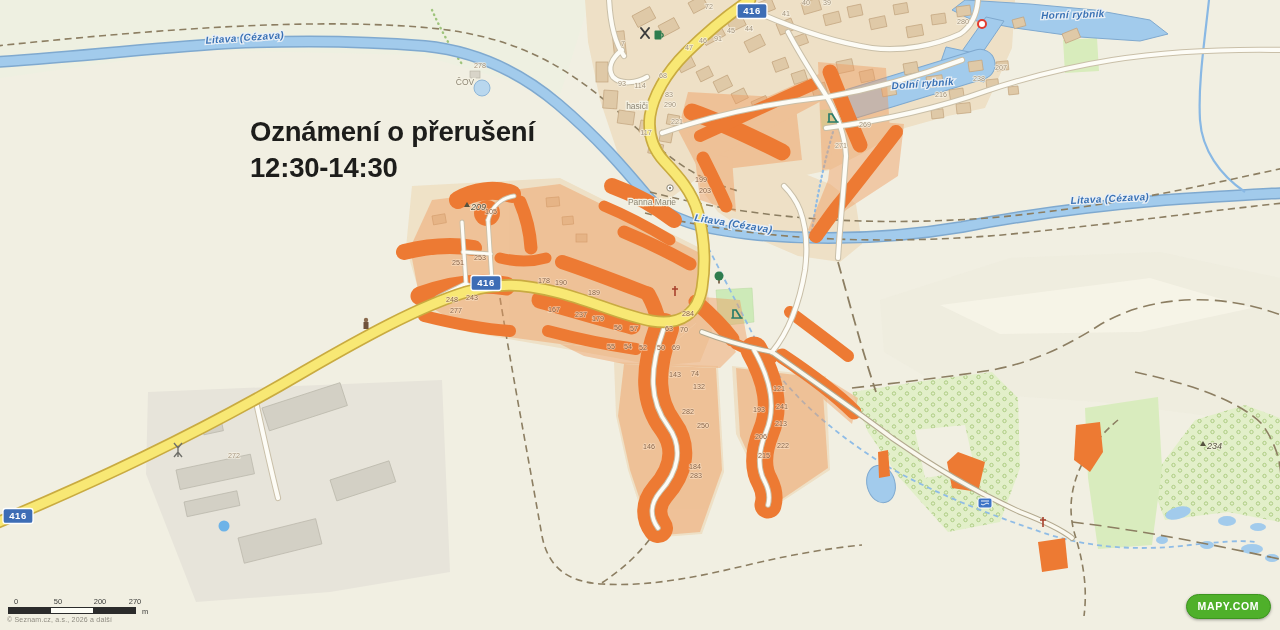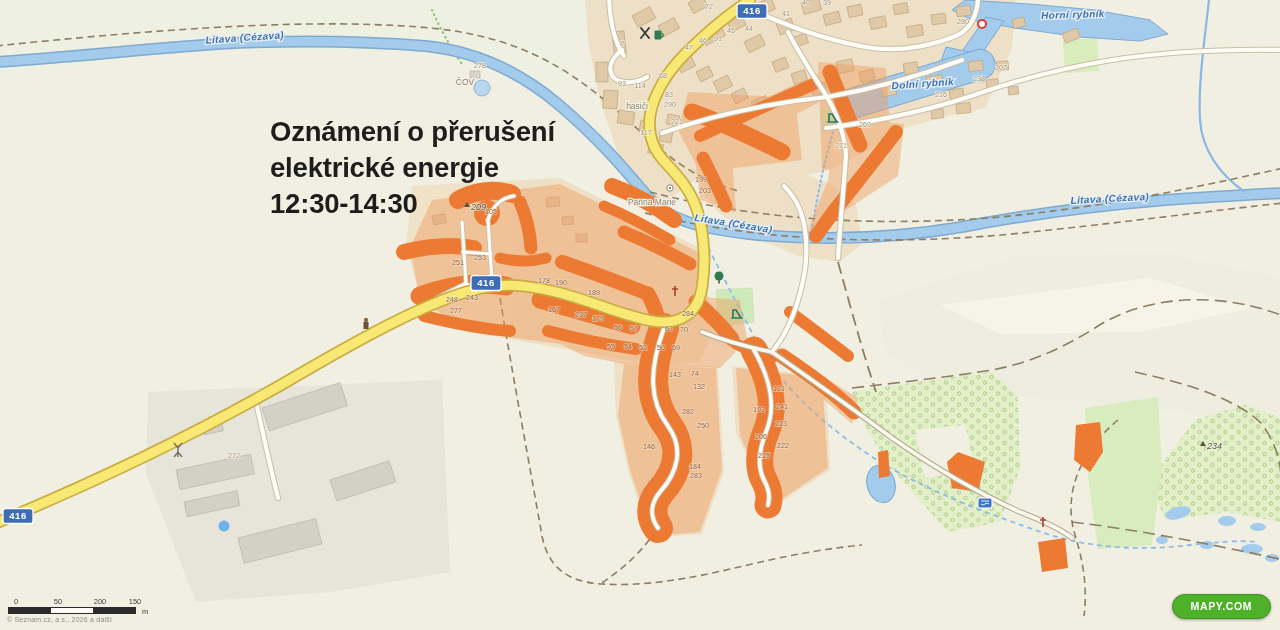--- a/index.html
+++ b/index.html
@@ -6,31 +6,31 @@
   .stage{position:relative;width:1280px;height:630px;overflow:hidden;background:#f1efe2;font-family:"Liberation Sans",sans-serif;}
   svg.map{position:absolute;inset:0;}
   svg text{font-family:"Liberation Sans",sans-serif;}
   .ml{text-anchor:middle;}
   .ml.water{fill:#3a72b5;font-style:italic;font-size:10px;font-weight:600;letter-spacing:.4px;paint-order:stroke;stroke:#e9eff5;stroke-width:2.6px;}
   .ml.village{fill:#8d8674;font-size:8.5px;paint-order:stroke;stroke:#f4f1e3;stroke-width:2.4px;}
   .ml.num{fill:#a2937c;font-size:7.2px;paint-order:stroke;stroke:rgba(250,245,232,.78);stroke-width:1.6px;}
   .ml.num.dark{fill:#8a664a;stroke:rgba(252,230,206,.6);}
   .ml.elev{fill:#55523f;font-size:9px;font-style:italic;text-anchor:start;paint-order:stroke;stroke:rgba(245,243,230,.75);stroke-width:1.6px;}
   .ml.shield{fill:#fff;font-size:9.5px;font-weight:bold;letter-spacing:.5px;}
-  .announce{position:absolute;left:250px;top:114px;font-size:27.5px;font-weight:700;line-height:36px;color:#1d1d1b;letter-spacing:-.2px;white-space:nowrap;margin-left:20px;}
+  .announce{position:absolute;left:250px;top:114px;font-size:27.5px;font-weight:700;line-height:36px;color:#1d1d1b;letter-spacing:-.2px;white-space:nowrap;}
   .scalebar{position:absolute;left:8px;top:597px;width:170px;font-size:7.5px;color:#3c3c3a;}
   .scalebar .ticks{position:relative;height:9px;}
   .scalebar .ticks span{position:absolute;transform:translateX(-50%);}
   .scalebar .bar{position:relative;margin-top:1px;width:126px;height:5px;border:1px solid #2b2b2b;display:flex;}
   .scalebar .seg{flex:1;height:100%;}
   .seg.dark{background:#2b2b2b;}
   .seg.light{background:#fdfdf6;}
   .scalebar .unit{position:absolute;left:134px;top:10px;}
   .copyright{position:absolute;left:7px;top:616px;font-size:7px;color:#8e8b80;letter-spacing:.2px;}
-  .logo{position:absolute;right:9px;bottom:11px;background:#4fb02a;border:1px solid #3d951f;border-radius:13px;padding:5px 18px 6px;color:#fff;font-size:10.5px;font-weight:800;letter-spacing:.6px;box-shadow:0 1px 3px rgba(0,0,0,.35);cursor:pointer;}
+  .logo{position:absolute;right:9px;bottom:11px;background:#4fb02a;border:1px solid #3d951f;border-radius:13px;padding:5px 11px 6px;color:#fff;font-size:10.5px;font-weight:800;letter-spacing:.6px;box-shadow:0 1px 3px rgba(0,0,0,.35);cursor:pointer;}
 </style>
 </head>
 <body>
 
 <div class="stage">
 
 <svg class="map" viewBox="0 0 1280 630">
   <defs>
     <pattern id="orch" width="13" height="11" patternUnits="userSpaceOnUse">
       <rect width="13" height="11" fill="#e2efc9"></rect>
@@ -522,30 +522,29 @@
         </g>
         <g transform="translate(752 11)">
           <rect x="-15" y="-7.5" width="30" height="15" rx="2.5" fill="#3d6db5" stroke="#ffffff" stroke-width="1.3"></rect>
           <text x="0" y="3.4" class="ml shield">416</text>
         </g>
       </g>
 </svg>
 
 <div class="announce">
   <div>Oznámení o přerušení</div>
-  <div>elektrické energie</div>
   <div>12:30-14:30</div>
 </div>
 
 <div class="scalebar">
   <div class="ticks">
     <span style="left:8px">0</span>
     <span style="left:50px">50</span>
     <span style="left:92px">200</span>
-    <span style="left:127px">150</span>
+    <span style="left:127px">270</span>
   </div>
   <div class="bar">
     <i class="seg dark"></i>
         <i class="seg light"></i>
         <i class="seg dark"></i>
   </div>
   <span class="unit">m</span>
 </div>
 
 <div class="copyright">© Seznam.cz, a.s., 2026 a další</div>

